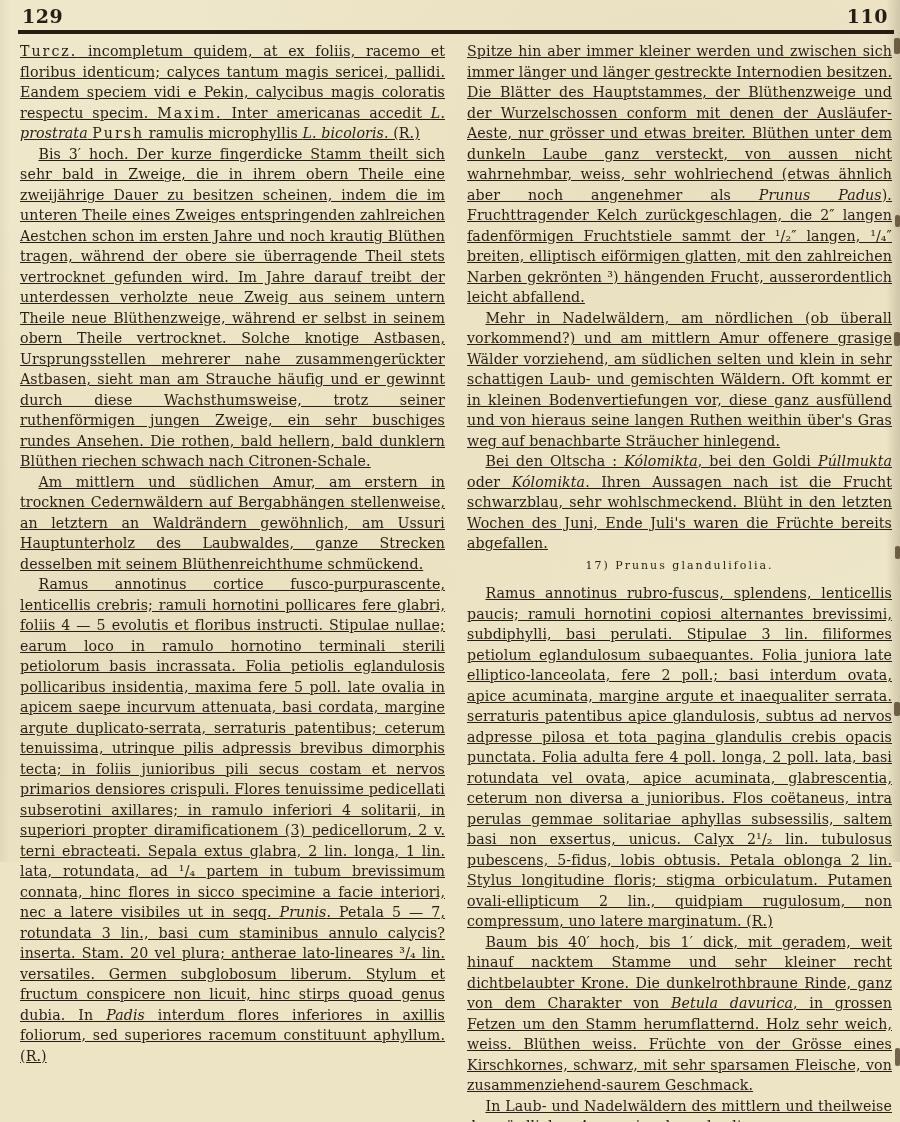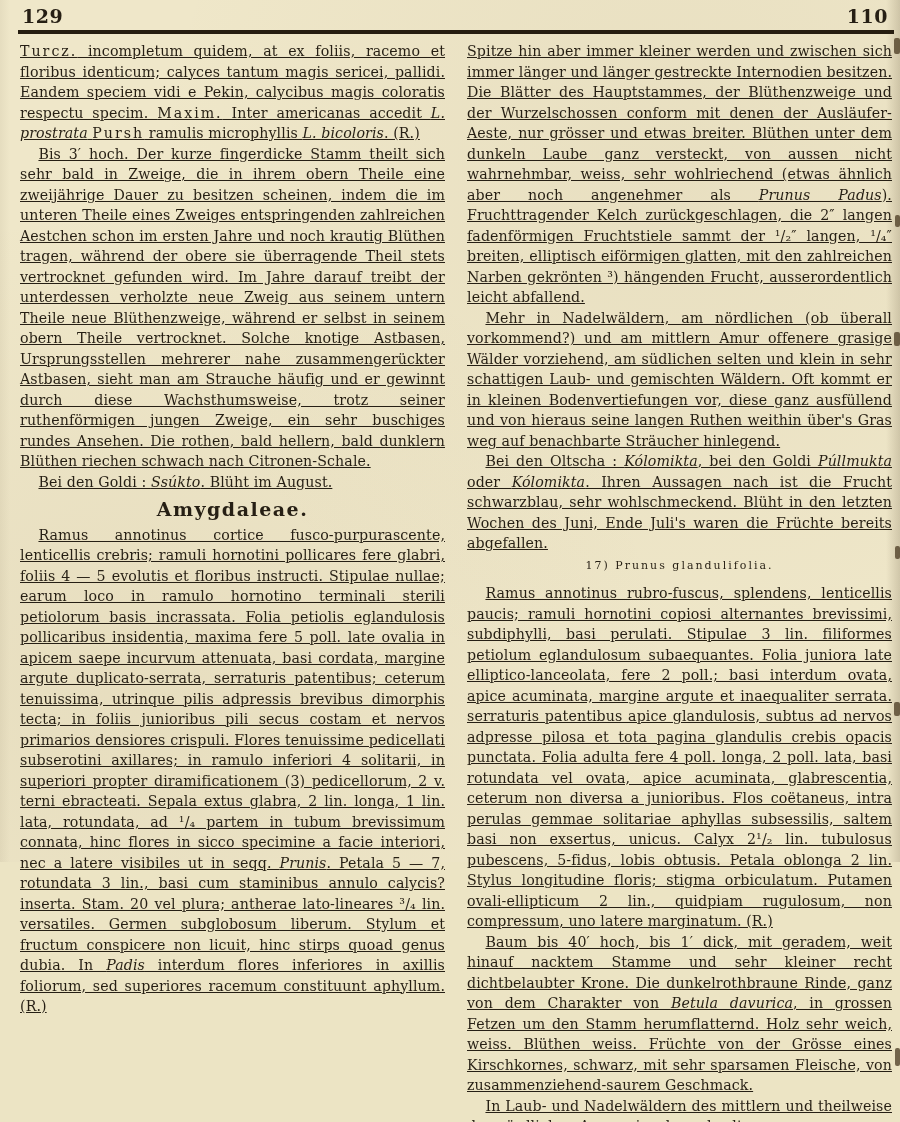--- a/index.html
+++ b/index.html
@@ -50,22 +50,21 @@
   <div class="page-header">
     <span class="page-num">129</span>
     <span class="page-num">110</span>
   </div>
   <div class="header-rule"></div>
 
   <div class="columns">
     <section class="col" id="col-left">
         <p class="noindent"><ls>Turcz.</ls> incompletum quidem, at ex foliis, racemo et floribus identicum; calyces tantum magis sericei, pallidi. Eandem speciem vidi e Pekin, calycibus magis coloratis respectu specim. <ls>Maxim.</ls> Inter americanas accedit <i>L. prostrata</i> <ls>Pursh</ls> ramulis microphyllis <i>L. bicoloris</i>. (R.)</p>
         <p>Bis 3′ hoch. Der kurze fingerdicke Stamm theilt sich sehr bald in Zweige, die in ihrem obern Theile eine zweijährige Dauer zu besitzen scheinen, indem die im unteren Theile eines Zweiges entspringenden zahlreichen Aestchen schon im ersten Jahre und noch krautig Blüthen tragen, während der obere sie überragende Theil stets vertrocknet gefunden wird. Im Jahre darauf treibt der unterdessen verholzte neue Zweig aus seinem untern Theile neue Blüthenzweige, während er selbst in seinem obern Theile vertrocknet. Solche knotige Astbasen, Ursprungsstellen mehrerer nahe zusammengerückter Astbasen, sieht man am Strauche häufig und er gewinnt durch diese Wachsthumsweise, trotz seiner ruthenförmigen jungen Zweige, ein sehr buschiges rundes Ansehen. Die rothen, bald hellern, bald dunklern Blüthen riechen schwach nach Citronen-Schale.</p>
-        <p>Bei den Goldi : <i>Ssúkto</i>. Blüht im August.</p>
-        <div class="h1">Amygdaleae.</div>
+        <p>Am mittlern und südlichen Amur, am erstern in trocknen Cedernwäldern auf Bergabhängen stellenweise, an letztern an Waldrändern gewöhnlich, am Ussuri Hauptunterholz des Laubwaldes, ganze Strecken desselben mit seinem Blüthenreichthume schmückend.</p>
         <p>Ramus annotinus cortice fusco-purpurascente, lenticellis crebris; ramuli hornotini pollicares fere glabri, foliis 4 — 5 evolutis et floribus instructi. Stipulae nullae; earum loco in ramulo hornotino terminali sterili petiolorum basis incrassata. Folia petiolis eglandulosis pollicaribus insidentia, maxima fere 5 poll. late ovalia in apicem saepe incurvum attenuata, basi cordata, margine argute duplicato-serrata, serraturis patentibus; ceterum tenuissima, utrinque pilis adpressis brevibus dimorphis tecta; in foliis junioribus pili secus costam et nervos primarios densiores crispuli. Flores tenuissime pedicellati subserotini axillares; in ramulo inferiori 4 solitarii, in superiori propter diramificationem (3) pedicellorum, 2 v. terni ebracteati. Sepala extus glabra, 2 lin. longa, 1 lin. lata, rotundata, ad ¹/₄ partem in tubum brevissimum connata, hinc flores in sicco specimine a facie interiori, nec a latere visibiles ut in seqq. <i>Prunis</i>. Petala 5 — 7, rotundata 3 lin., basi cum staminibus annulo calycis? inserta. Stam. 20 vel plura; antherae lato-lineares ³/₄ lin. versatiles. Germen subglobosum liberum. Stylum et fructum conspicere non licuit, hinc stirps quoad genus dubia. In <i>Padis</i> interdum flores inferiores in axillis foliorum, sed superiores racemum constituunt aphyllum. (R.)</p>
       </section>
     <section class="col" id="col-right">
         <p class="noindent">Spitze hin aber immer kleiner werden und zwischen sich immer länger und länger gestreckte Internodien besitzen. Die Blätter des Hauptstammes, der Blüthenzweige und der Wurzelschossen conform mit denen der Ausläufer-Aeste, nur grösser und etwas breiter. Blüthen unter dem dunkeln Laube ganz versteckt, von aussen nicht wahrnehmbar, weiss, sehr wohlriechend (etwas ähnlich aber noch angenehmer als <i>Prunus Padus</i>). Fruchttragender Kelch zurückgeschlagen, die 2″ langen fadenförmigen Fruchtstiele sammt der ¹/₂″ langen, ¹/₄″ breiten, elliptisch eiförmigen glatten, mit den zahlreichen Narben gekrönten ³) hängenden Frucht, ausserordentlich leicht abfallend.</p>
         <p>Mehr in Nadelwäldern, am nördlichen (ob überall vorkommend?) und am mittlern Amur offenere grasige Wälder vorziehend, am südlichen selten und klein in sehr schattigen Laub- und gemischten Wäldern. Oft kommt er in kleinen Bodenvertiefungen vor, diese ganz ausfüllend und von hieraus seine langen Ruthen weithin über's Gras weg auf benachbarte Sträucher hinlegend.</p>
         <p>Bei den Oltscha : <i>Kólomikta</i>, bei den Goldi <i>Púllmukta</i> oder <i>Kólomikta</i>. Ihren Aussagen nach ist die Frucht schwarzblau, sehr wohlschmeckend. Blüht in den letzten Wochen des Juni, Ende Juli's waren die Früchte bereits abgefallen.</p>
         <div class="h2">17) Prunus glandulifolia.</div>
         <p>Ramus annotinus rubro-fuscus, splendens, lenticellis paucis; ramuli hornotini copiosi alternantes brevissimi, subdiphylli, basi perulati. Stipulae 3 lin. filiformes petiolum eglandulosum subaequantes. Folia juniora late elliptico-lanceolata, fere 2 poll.; basi interdum ovata, apice acuminata, margine argute et inaequaliter serrata. serraturis patentibus apice glandulosis, subtus ad nervos adpresse pilosa et tota pagina glandulis crebis opacis punctata. Folia adulta fere 4 poll. longa, 2 poll. lata, basi rotundata vel ovata, apice acuminata, glabrescentia, ceterum non diversa a junioribus. Flos coëtaneus, intra perulas gemmae solitariae aphyllas subsessilis, saltem basi non exsertus, unicus. Calyx 2¹/₂ lin. tubulosus pubescens, 5-fidus, lobis obtusis. Petala oblonga 2 lin. Stylus longitudine floris; stigma orbiculatum. Putamen ovali-ellipticum 2 lin., quidpiam rugulosum, non compressum, uno latere marginatum. (R.)</p>
         <p>Baum bis 40′ hoch, bis 1′ dick, mit geradem, weit hinauf nacktem Stamme und sehr kleiner recht dichtbelaubter Krone. Die dunkelrothbraune Rinde, ganz von dem Charakter von <i>Betula davurica</i>, in grossen Fetzen um den Stamm herumflatternd. Holz sehr weich, weiss. Blüthen weiss. Früchte von der Grösse eines Kirschkornes, schwarz, mit sehr sparsamen Fleische, von zusammenziehend-saurem Geschmack.</p>
         <p>In Laub- und Nadelwäldern des mittlern und theilweise des nördlichen Amur, einzeln und selten.</p>

